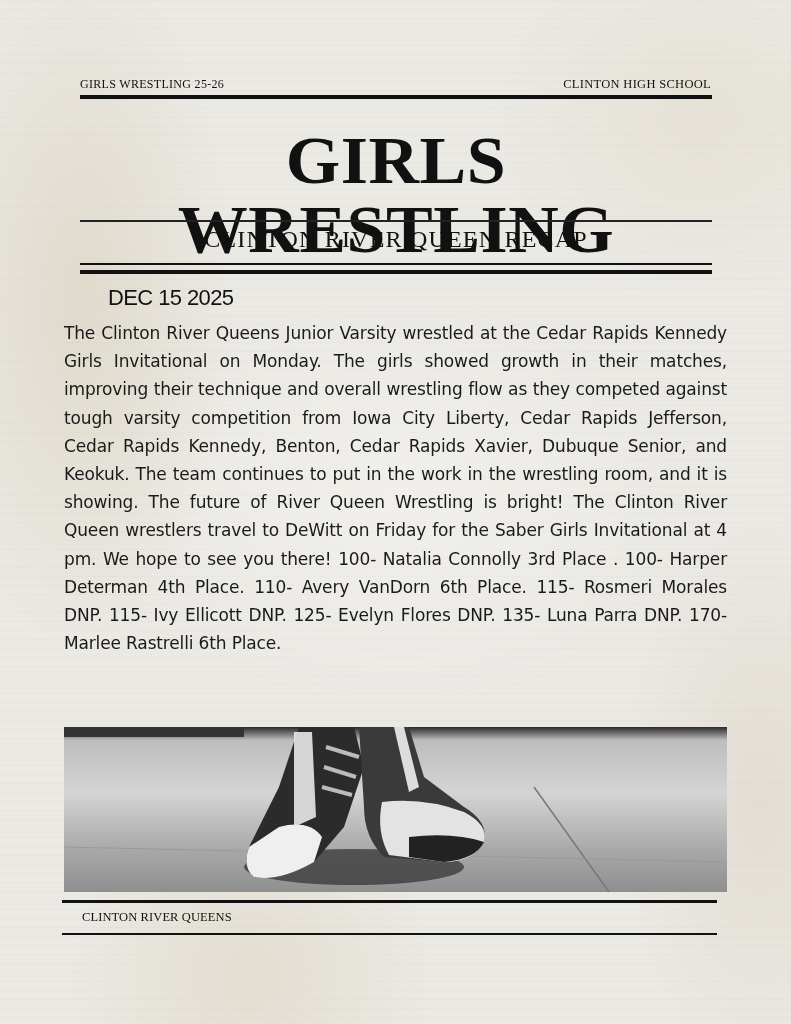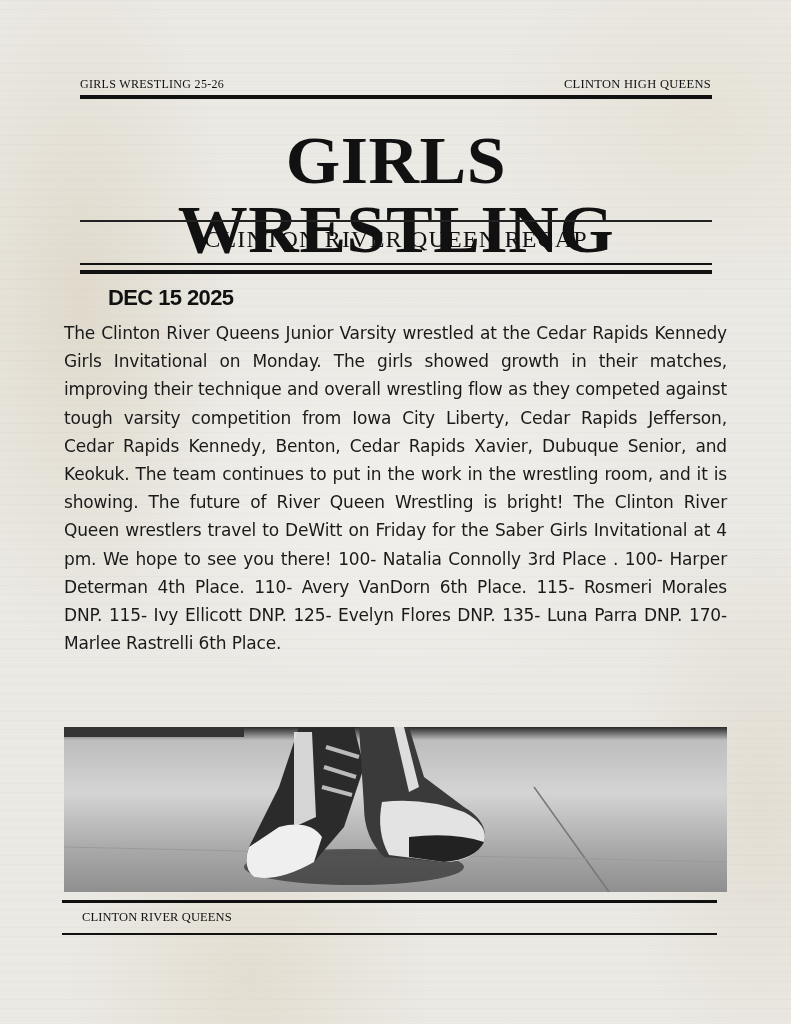--- a/index.html
+++ b/index.html
@@ -26,38 +26,38 @@
   .masthead { left: 60px; width: 672px; top: 125px; text-align: center;
     font-size: 70px; font-weight: bold; letter-spacing: 0.5px; line-height: 1;
     transform: scaleY(0.98); }
 
   .rule-thin-1 { left: 80px; width: 632px; top: 220px; height: 1.5px; background: #222; }
   .subtitle { left: 80px; width: 632px; top: 226px; text-align: center; font-size: 24px; letter-spacing: 1.2px; }
   .rule-thin-2 { left: 80px; width: 632px; top: 263px; height: 2px; background: #111; }
   .rule-thick-2 { left: 80px; width: 632px; top: 270px; height: 4px; background: #111; }
 
   .date { left: 108px; top: 285px; font-family: "Liberation Sans", "DejaVu Sans", sans-serif;
-    font-weight: bold; font-size: 22px; letter-spacing: -0.6px; }
+    font-weight: normal; font-size: 22px; letter-spacing: -0.6px; }
 
   .body-text { left: 64px; width: 663px; top: 319px; font-size: 17px; line-height: 28.2px;
     text-align: justify; color: #1a1a1a; letter-spacing: -0.15px; }
 
   .photo { left: 64px; top: 727px; width: 663px; height: 165px; overflow: hidden;
     background: linear-gradient(180deg, #7a7a7a 0%, #b5b5b5 12%, #d0d0d0 35%, #9c9c9c 70%, #8a8a8a 100%); }
   .photo svg { display: block; }
 
   .rule-foot-1 { left: 62px; width: 655px; top: 900px; height: 3px; background: #111; }
   .foot-label { left: 82px; top: 910px; font-size: 12.5px; font-weight: normal; letter-spacing: 0.1px; }
   .rule-foot-2 { left: 62px; width: 655px; top: 933px; height: 2px; background: #111; }
 </style>
 </head>
 <body>
 
 <div class="abs serif top-left">GIRLS WRESTLING 25-26</div>
-<div class="abs serif top-right">CLINTON HIGH QUEENS</div>
+<div class="abs serif top-right">CLINTON HIGH SCHOOL</div>
 <div class="abs rule-thick-top"></div>
 
 <div class="abs serif masthead">GIRLS WRESTLING</div>
 
 <div class="abs rule-thin-1"></div>
 <div class="abs serif subtitle">CLINTON RIVER QUEEN RECAP</div>
 <div class="abs rule-thin-2"></div>
 <div class="abs rule-thick-2"></div>
 
 <div class="abs date">DEC 15 2025</div>

